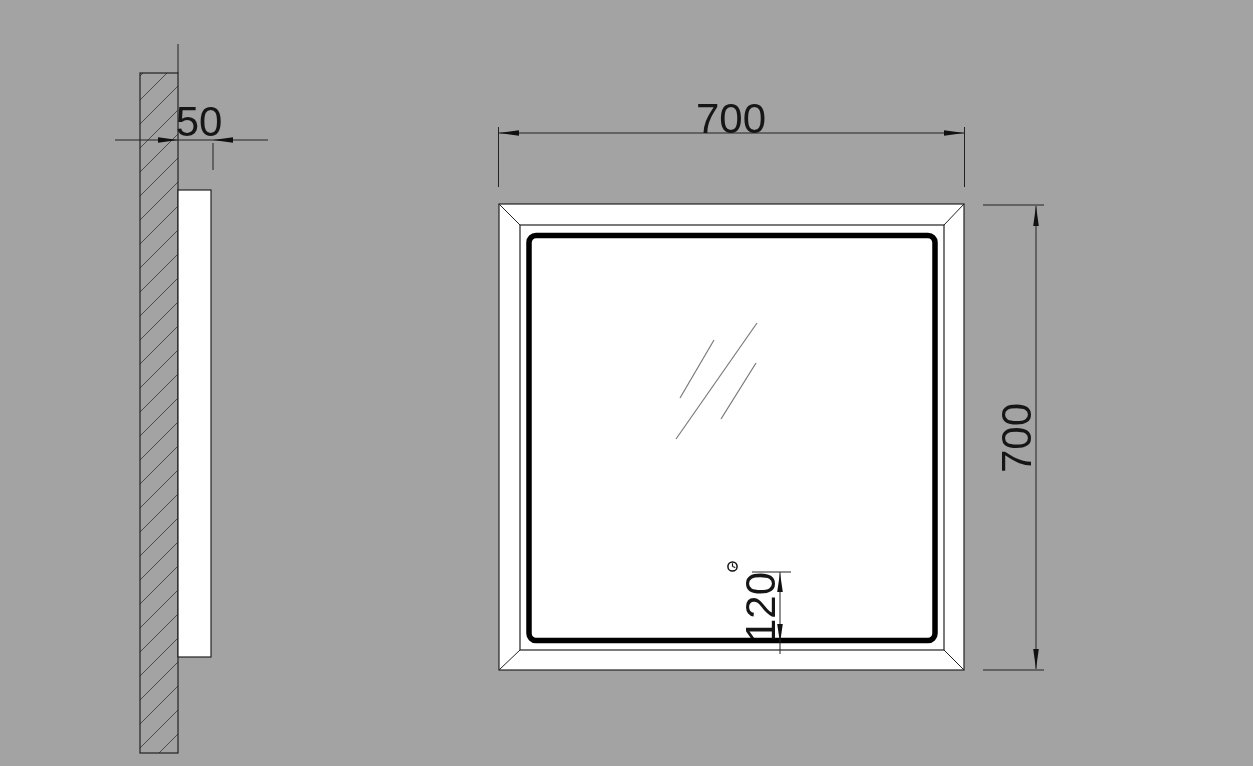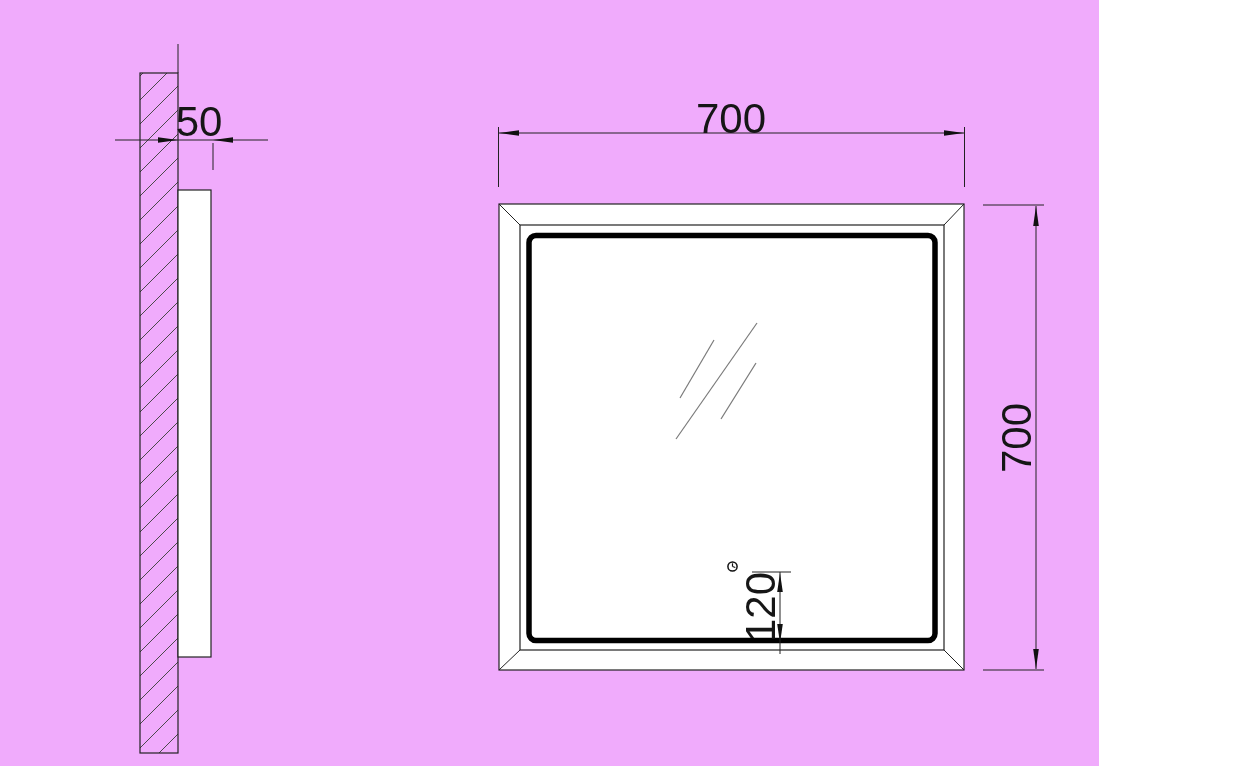--- a/index.html
+++ b/index.html
@@ -3,23 +3,23 @@
 <meta charset="utf-8">
 <style>
   html, body {
     margin: 0;
     padding: 0;
     background: #ffffff;
     font-family: "Liberation Sans", sans-serif;
   }
   .canvas {
     position: relative;
-    width: 1099px;
+    width: 1253px;
     height: 766px;
-    background: #f0abfc;
+    background: #a3a3a3;
     overflow: hidden;
   }
   svg { position: absolute; inset: 0; display: block; }
   .dim-text {
     font-family: "Liberation Sans", sans-serif;
     font-size: 42px;
     fill: #161616;
   }
   .thin  { stroke: #222222; stroke-width: 1;   fill: none; }
   .edge  { stroke: #222222; stroke-width: 1.2; fill: #ffffff; }

